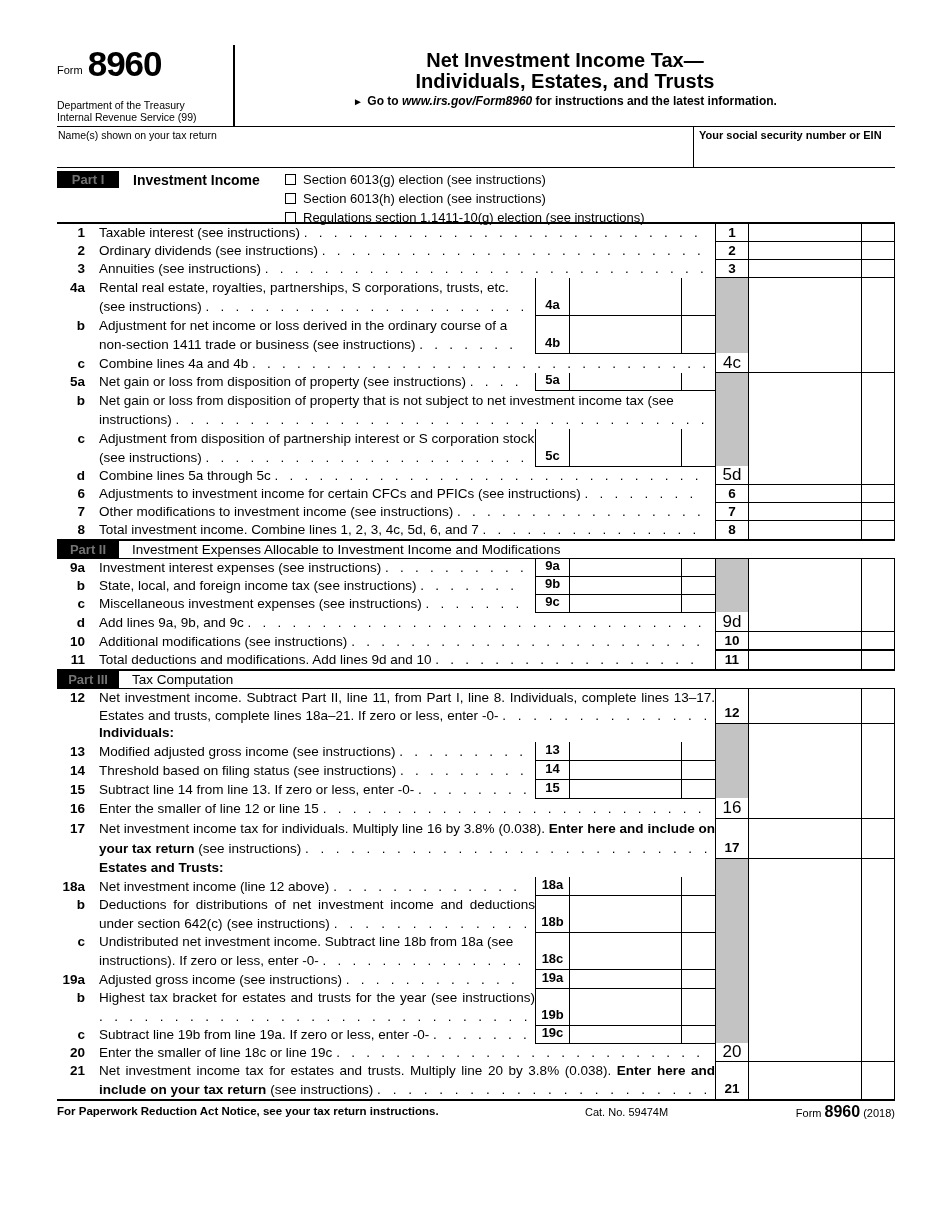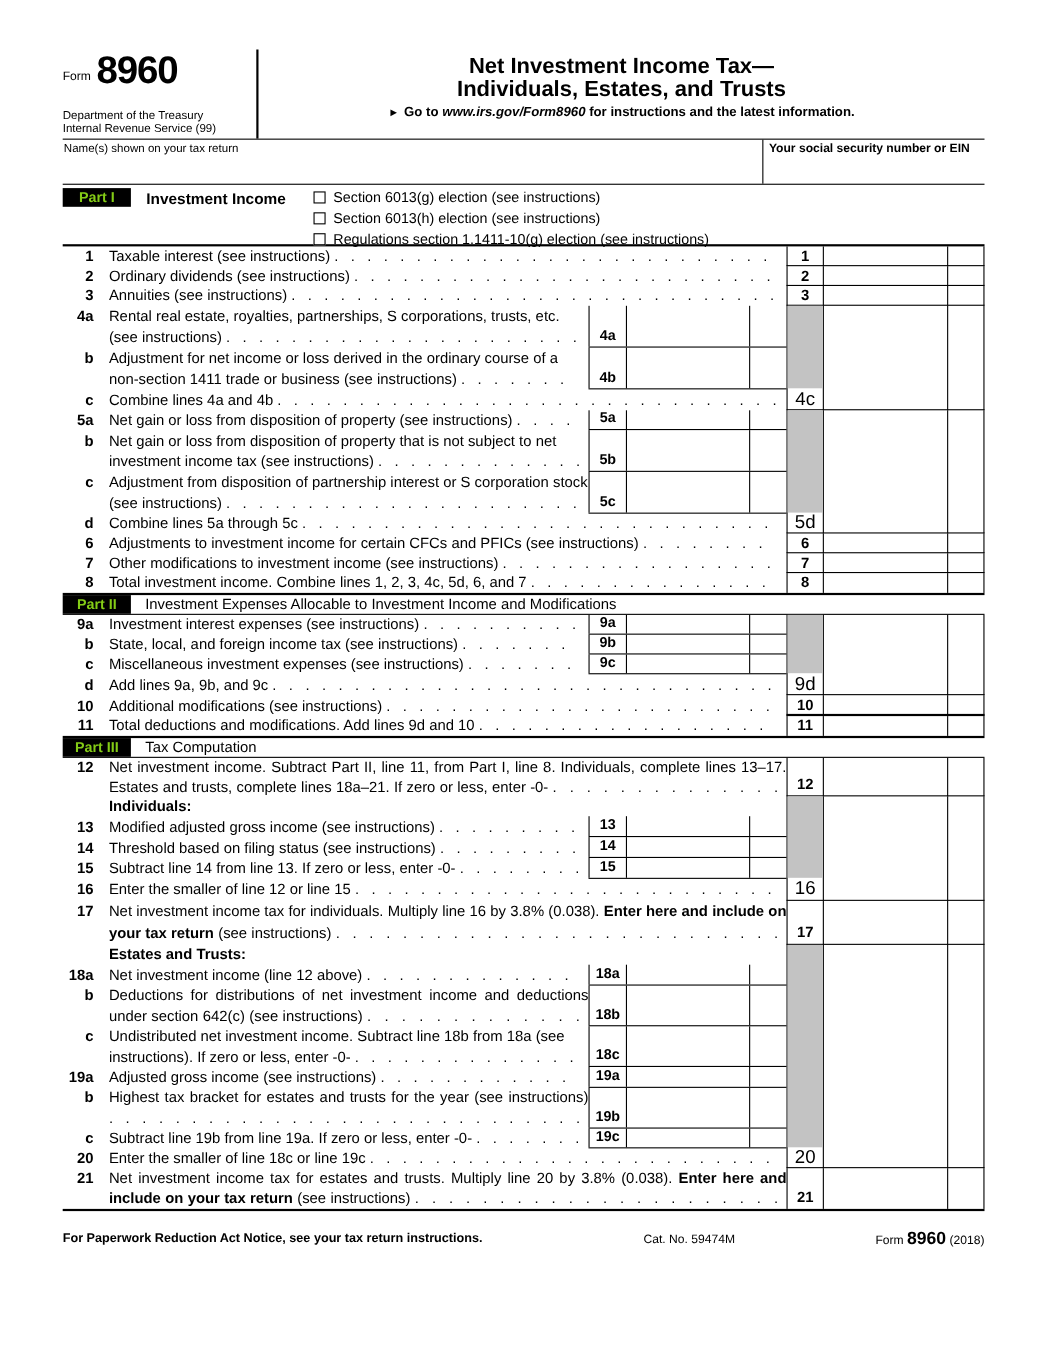--- a/index.html
+++ b/index.html
@@ -30,21 +30,21 @@
   .attach-seq { font-size:10px; line-height:11px; padding-left:5px; margin-top:1px; }
   .seq-no { font-size:13px; font-weight:bold; }
 
   
   .namerow { display:flex; height:41px; border-bottom:1px solid #000; }
   .namebox { flex:1; font-size:10.5px; padding:2px 0 0 1px; }
   .ssnbox { width:202px; border-left:1px solid #000; font-size:11px; font-weight:bold; padding:2px 0 0 5px; }
 
   
   .p1head { position:relative; height:54px; }
-  .chip { background:#000; color:#84cc16; font-weight:bold; font-size:13px; width:62px; height:17px; line-height:17px; text-align:center; }
+  .chip { background:#000; color:#737373; font-weight:bold; font-size:13px; width:62px; height:17px; line-height:17px; text-align:center; }
   .p1chip { position:absolute; left:0; top:3px; }
   .p1title { position:absolute; left:76px; top:4px; font-size:14px; font-weight:bold; }
   .cbcol { position:absolute; left:228px; top:2px; }
   .cbrow { display:flex; align-items:center; height:19px; font-size:13px; }
   .cb { width:11px; height:11px; border:1.5px solid #000; background:#fff; margin-right:7px; flex:none; }
 
   
   .tbl { border-top:2px solid #000; }
   .band { height:20px; border-top:2px solid #000; border-bottom:1px solid #000; display:flex; align-items:center; }
   .band .chip { margin-top:0; }
@@ -80,21 +80,21 @@
   .rh19 { height:19px; line-height:19px; }
   .rh20 { height:20px; line-height:20px; }
   .rh35 { height:35px; line-height:17.5px; }
   .rh37 { height:37px; line-height:18.5px; }
   .rh38 { height:38px; line-height:19px; }
   .rh40 { height:40px; line-height:20px; }
 
   .botline { border-top:2px solid #000; }
 
   
-  .foot { position:relative; height:20px; margin-top:17px; font-size:11px; }
+  .foot { position:relative; height:20px; margin-top:2px; font-size:11px; }
   .foot-left { position:absolute; left:0; top:2px; font-weight:bold; font-size:11.5px; }
   .foot-cat { position:absolute; left:528px; top:3px; }
   .foot-right { position:absolute; right:0; top:0px; }
   .foot-8960 { font-weight:bold; font-size:16px; }
 </style>
 </head>
 <body>
 
 <div class="page">
 <div class="sheet">
@@ -219,25 +219,20 @@
           <span class="lt"><span>Net gain or loss from disposition of property (see instructions)</span><span class="dots"> .&nbsp;&nbsp; .&nbsp;&nbsp; .&nbsp;&nbsp; .&nbsp;&nbsp; .&nbsp;&nbsp; .&nbsp;&nbsp; .&nbsp;&nbsp; .&nbsp;&nbsp; .&nbsp;&nbsp; .&nbsp;&nbsp; .&nbsp;&nbsp; .&nbsp;&nbsp; .&nbsp;&nbsp; .&nbsp;&nbsp; .&nbsp;&nbsp; .&nbsp;&nbsp; .&nbsp;&nbsp; .&nbsp;&nbsp; .&nbsp;&nbsp; .&nbsp;&nbsp; .&nbsp;&nbsp; .&nbsp;&nbsp; .&nbsp;&nbsp; .&nbsp;&nbsp; .&nbsp;&nbsp; .&nbsp;&nbsp; .&nbsp;&nbsp; .&nbsp;&nbsp; .&nbsp;&nbsp; .&nbsp;&nbsp; .&nbsp;&nbsp; .&nbsp;&nbsp; .&nbsp;&nbsp; .&nbsp;&nbsp; .&nbsp;&nbsp; .&nbsp;&nbsp; .&nbsp;&nbsp; .&nbsp;&nbsp; .&nbsp;&nbsp; .&nbsp;&nbsp; .&nbsp;&nbsp; .&nbsp;&nbsp; .&nbsp;&nbsp; .&nbsp;&nbsp; .&nbsp;&nbsp; .&nbsp;&nbsp; .&nbsp;&nbsp; .&nbsp;&nbsp; .&nbsp;&nbsp; .&nbsp;&nbsp; .&nbsp;&nbsp; .&nbsp;&nbsp; .&nbsp;&nbsp; .&nbsp;&nbsp; .&nbsp;&nbsp; .&nbsp;&nbsp; .&nbsp;&nbsp; .&nbsp;&nbsp; .&nbsp;&nbsp; .&nbsp;&nbsp; .&nbsp;&nbsp; .&nbsp;&nbsp; .&nbsp;&nbsp; .&nbsp;&nbsp; .&nbsp;&nbsp; .&nbsp;&nbsp; .&nbsp;&nbsp; .&nbsp;&nbsp; .&nbsp;&nbsp; .&nbsp;&nbsp; .&nbsp;&nbsp; .&nbsp;&nbsp; .&nbsp;&nbsp; .&nbsp;&nbsp; .&nbsp;&nbsp; .&nbsp;&nbsp; .&nbsp;&nbsp; .&nbsp;&nbsp; .&nbsp;&nbsp; .&nbsp;&nbsp; .&nbsp;&nbsp; .&nbsp;&nbsp; .&nbsp;&nbsp; .&nbsp;&nbsp; .&nbsp;&nbsp; .&nbsp;&nbsp; .&nbsp;&nbsp; .&nbsp;&nbsp; .&nbsp;&nbsp; .&nbsp;&nbsp;</span></span>
           <span class="ibox">
                 <span class="il">5a</span>
                 <span class="ia"></span>
                 <span class="ic"></span>
               </span>
         </div>
         <div class="trow rh38">
           <span class="ln">b</span>
           <span class="lt"><span>Net gain or loss from disposition of property that is not subject to net investment income tax (see instructions)</span><span class="dots"> .&nbsp;&nbsp; .&nbsp;&nbsp; .&nbsp;&nbsp; .&nbsp;&nbsp; .&nbsp;&nbsp; .&nbsp;&nbsp; .&nbsp;&nbsp; .&nbsp;&nbsp; .&nbsp;&nbsp; .&nbsp;&nbsp; .&nbsp;&nbsp; .&nbsp;&nbsp; .&nbsp;&nbsp; .&nbsp;&nbsp; .&nbsp;&nbsp; .&nbsp;&nbsp; .&nbsp;&nbsp; .&nbsp;&nbsp; .&nbsp;&nbsp; .&nbsp;&nbsp; .&nbsp;&nbsp; .&nbsp;&nbsp; .&nbsp;&nbsp; .&nbsp;&nbsp; .&nbsp;&nbsp; .&nbsp;&nbsp; .&nbsp;&nbsp; .&nbsp;&nbsp; .&nbsp;&nbsp; .&nbsp;&nbsp; .&nbsp;&nbsp; .&nbsp;&nbsp; .&nbsp;&nbsp; .&nbsp;&nbsp; .&nbsp;&nbsp; .&nbsp;&nbsp; .&nbsp;&nbsp; .&nbsp;&nbsp; .&nbsp;&nbsp; .&nbsp;&nbsp; .&nbsp;&nbsp; .&nbsp;&nbsp; .&nbsp;&nbsp; .&nbsp;&nbsp; .&nbsp;&nbsp; .&nbsp;&nbsp; .&nbsp;&nbsp; .&nbsp;&nbsp; .&nbsp;&nbsp; .&nbsp;&nbsp; .&nbsp;&nbsp; .&nbsp;&nbsp; .&nbsp;&nbsp; .&nbsp;&nbsp; .&nbsp;&nbsp; .&nbsp;&nbsp; .&nbsp;&nbsp; .&nbsp;&nbsp; .&nbsp;&nbsp; .&nbsp;&nbsp; .&nbsp;&nbsp; .&nbsp;&nbsp; .&nbsp;&nbsp; .&nbsp;&nbsp; .&nbsp;&nbsp; .&nbsp;&nbsp; .&nbsp;&nbsp; .&nbsp;&nbsp; .&nbsp;&nbsp; .&nbsp;&nbsp; .&nbsp;&nbsp; .&nbsp;&nbsp; .&nbsp;&nbsp; .&nbsp;&nbsp; .&nbsp;&nbsp; .&nbsp;&nbsp; .&nbsp;&nbsp; .&nbsp;&nbsp; .&nbsp;&nbsp; .&nbsp;&nbsp; .&nbsp;&nbsp; .&nbsp;&nbsp; .&nbsp;&nbsp; .&nbsp;&nbsp; .&nbsp;&nbsp; .&nbsp;&nbsp; .&nbsp;&nbsp; .&nbsp;&nbsp; .&nbsp;&nbsp; .&nbsp;&nbsp;</span></span>
-          <span class="ibox">
-                <span class="il">5b</span>
-                <span class="ia"></span>
-                <span class="ic"></span>
-              </span>
         </div>
         <div class="trow rh38">
           <span class="ln">c</span>
           <span class="lt"><span>Adjustment from disposition of partnership interest or S corporation stock (see instructions)</span><span class="dots"> .&nbsp;&nbsp; .&nbsp;&nbsp; .&nbsp;&nbsp; .&nbsp;&nbsp; .&nbsp;&nbsp; .&nbsp;&nbsp; .&nbsp;&nbsp; .&nbsp;&nbsp; .&nbsp;&nbsp; .&nbsp;&nbsp; .&nbsp;&nbsp; .&nbsp;&nbsp; .&nbsp;&nbsp; .&nbsp;&nbsp; .&nbsp;&nbsp; .&nbsp;&nbsp; .&nbsp;&nbsp; .&nbsp;&nbsp; .&nbsp;&nbsp; .&nbsp;&nbsp; .&nbsp;&nbsp; .&nbsp;&nbsp; .&nbsp;&nbsp; .&nbsp;&nbsp; .&nbsp;&nbsp; .&nbsp;&nbsp; .&nbsp;&nbsp; .&nbsp;&nbsp; .&nbsp;&nbsp; .&nbsp;&nbsp; .&nbsp;&nbsp; .&nbsp;&nbsp; .&nbsp;&nbsp; .&nbsp;&nbsp; .&nbsp;&nbsp; .&nbsp;&nbsp; .&nbsp;&nbsp; .&nbsp;&nbsp; .&nbsp;&nbsp; .&nbsp;&nbsp; .&nbsp;&nbsp; .&nbsp;&nbsp; .&nbsp;&nbsp; .&nbsp;&nbsp; .&nbsp;&nbsp; .&nbsp;&nbsp; .&nbsp;&nbsp; .&nbsp;&nbsp; .&nbsp;&nbsp; .&nbsp;&nbsp; .&nbsp;&nbsp; .&nbsp;&nbsp; .&nbsp;&nbsp; .&nbsp;&nbsp; .&nbsp;&nbsp; .&nbsp;&nbsp; .&nbsp;&nbsp; .&nbsp;&nbsp; .&nbsp;&nbsp; .&nbsp;&nbsp; .&nbsp;&nbsp; .&nbsp;&nbsp; .&nbsp;&nbsp; .&nbsp;&nbsp; .&nbsp;&nbsp; .&nbsp;&nbsp; .&nbsp;&nbsp; .&nbsp;&nbsp; .&nbsp;&nbsp; .&nbsp;&nbsp; .&nbsp;&nbsp; .&nbsp;&nbsp; .&nbsp;&nbsp; .&nbsp;&nbsp; .&nbsp;&nbsp; .&nbsp;&nbsp; .&nbsp;&nbsp; .&nbsp;&nbsp; .&nbsp;&nbsp; .&nbsp;&nbsp; .&nbsp;&nbsp; .&nbsp;&nbsp; .&nbsp;&nbsp; .&nbsp;&nbsp; .&nbsp;&nbsp; .&nbsp;&nbsp; .&nbsp;&nbsp; .&nbsp;&nbsp; .&nbsp;&nbsp; .&nbsp;&nbsp;</span></span>
           <span class="ibox">
                 <span class="il">5c</span>
                 <span class="ia"></span>
                 <span class="ic"></span>
               </span>
         </div>

